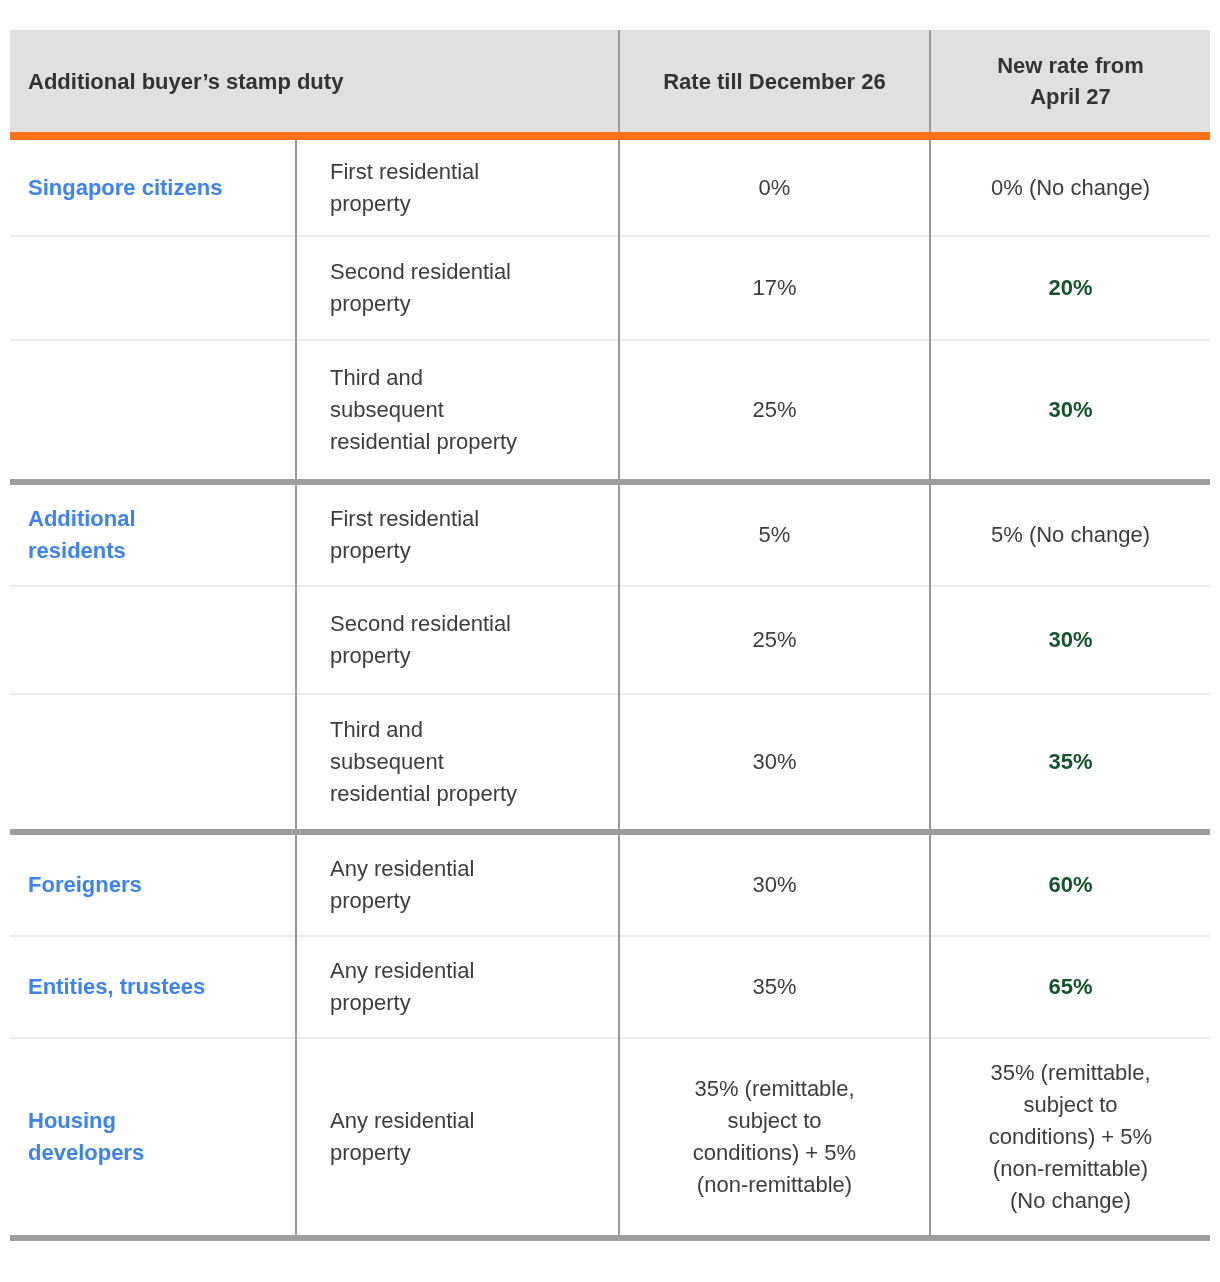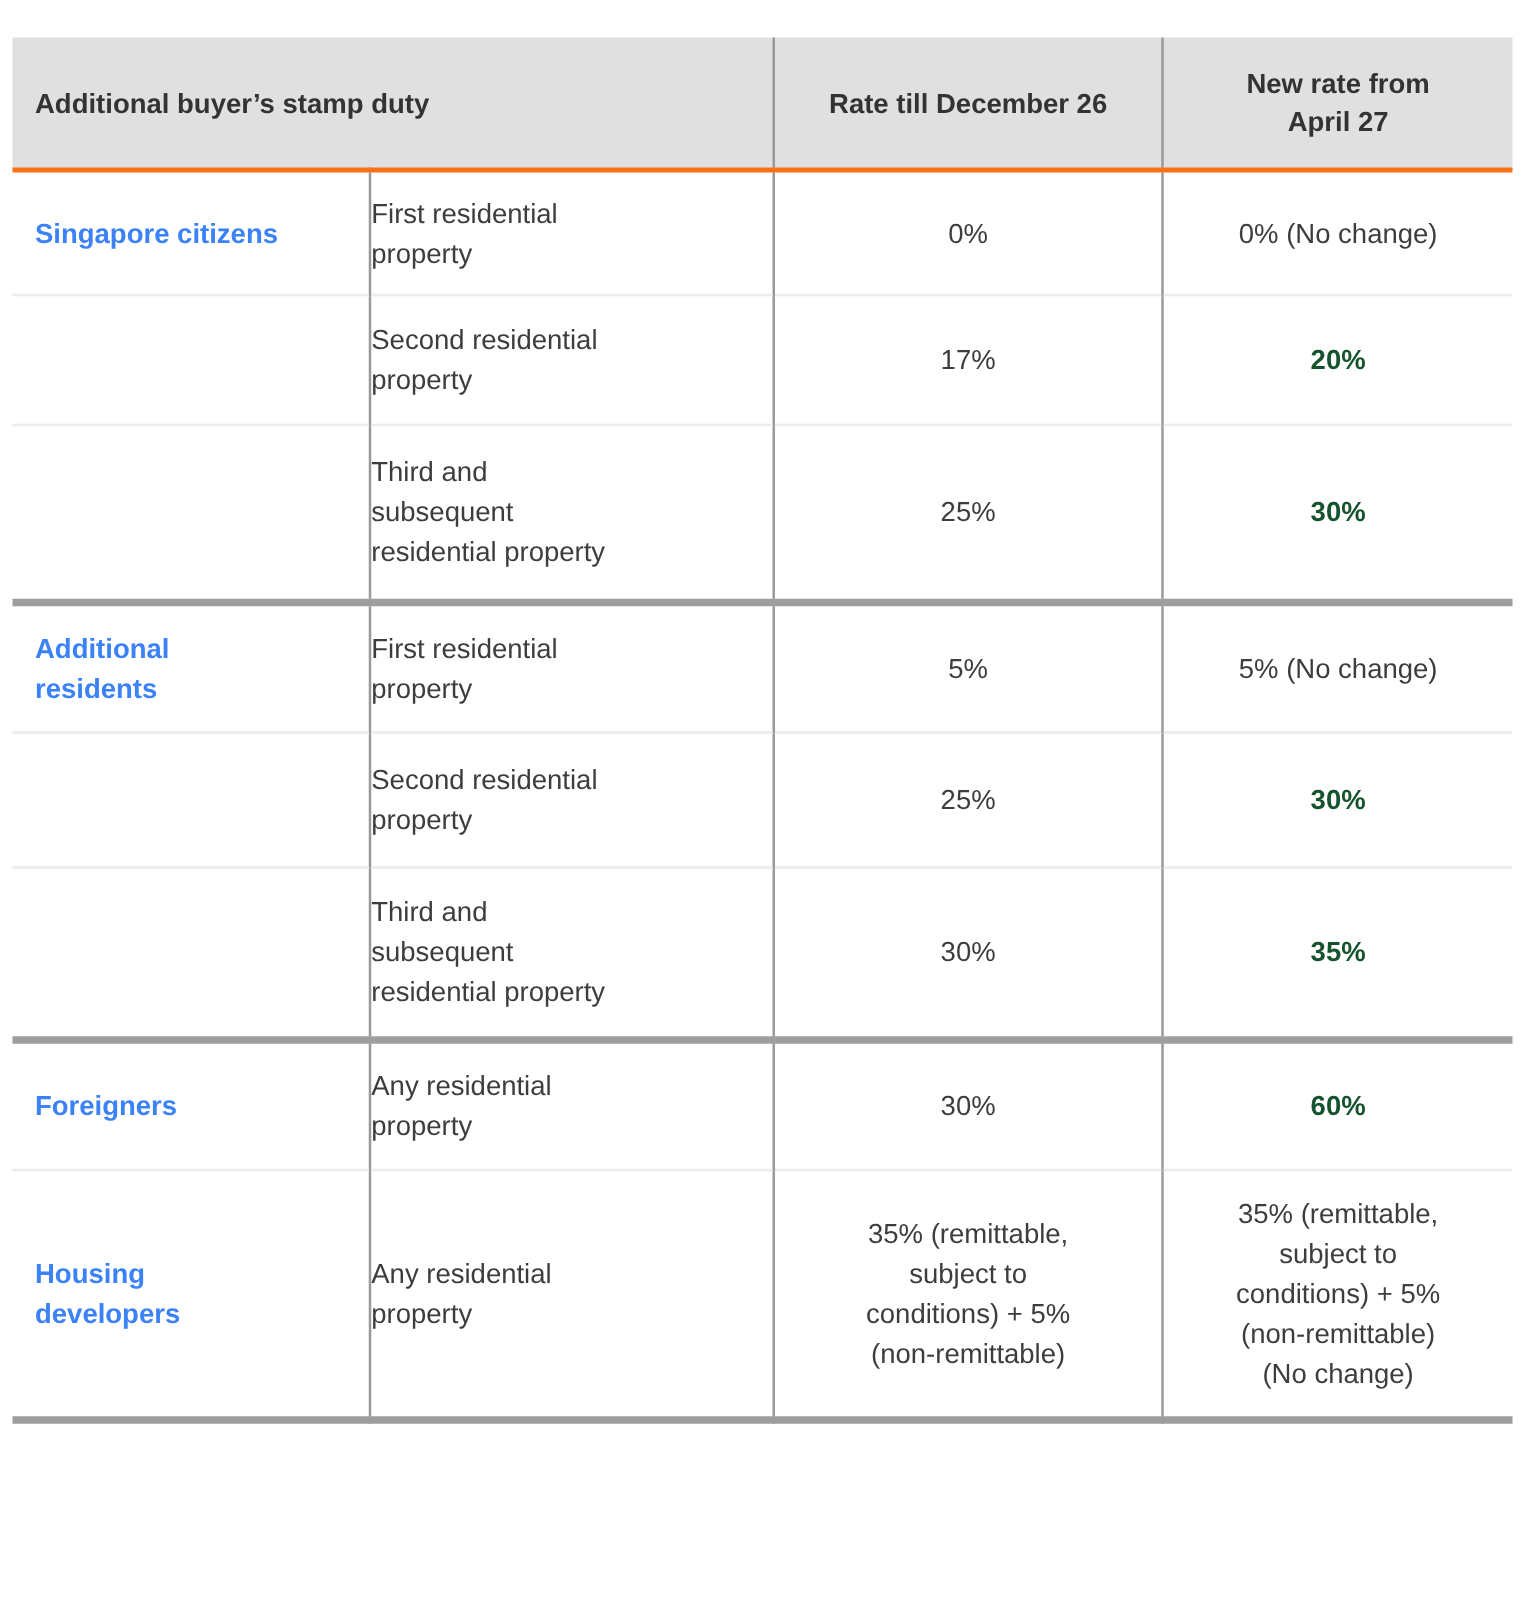--- a/index.html
+++ b/index.html
@@ -22,21 +22,21 @@
     table-layout: fixed;
   }
   col.c1 { width: 286px; }
   col.c2 { width: 323px; }
   col.c3 { width: 311px; }
   col.c4 { width: 280px; }
 
   thead tr {
     background: #e0e0e0;
     height: 106px;
-    border-bottom: 4px solid #f97316;
+    border-bottom: 8px solid #f97316;
   }
   th {
     font-size: 22px;
     line-height: 31px;
     font-weight: 700;
     color: #333333;
     vertical-align: middle;
   }
   .th-left  { text-align: left; padding-left: 18px; }
   .th-center{ text-align: center; padding: 0 14px; }
@@ -57,20 +57,21 @@
 
   td.cat {
     font-weight: 700;
     color: #3b82f6;
     text-align: left;
     padding-left: 18px;
     padding-right: 10px;
   }
   td.prop {
     text-align: left;
+    padding-left: 33px;
     padding-right: 20px;
   }
   td.rate {
     text-align: center;
     padding: 0 16px;
   }
   td.rate.bold {
     font-weight: 700;
     color: #14532d;
   }
@@ -150,20 +151,27 @@
         <td class="rate vline prewrap">30%</td>
         <td class="rate vline prewrap bold">35%</td>
       </tr>
       <tr class="rh7">
         <td class="cat prewrap">Foreigners</td>
         <td class="prop vline prewrap">Any residential
 property</td>
         <td class="rate vline prewrap">30%</td>
         <td class="rate vline prewrap bold">60%</td>
       </tr>
+      <tr class="rh8">
+        <td class="cat prewrap">Entities, trustees</td>
+        <td class="prop vline prewrap">Any residential
+property</td>
+        <td class="rate vline prewrap">35%</td>
+        <td class="rate vline prewrap bold">65%</td>
+      </tr>
       <tr class="rh9 group-end">
         <td class="cat prewrap">Housing
 developers</td>
         <td class="prop vline prewrap">Any residential
 property</td>
         <td class="rate vline prewrap">35% (remittable,
 subject to
 conditions) + 5%
 (non-remittable)</td>
         <td class="rate vline prewrap">35% (remittable,

